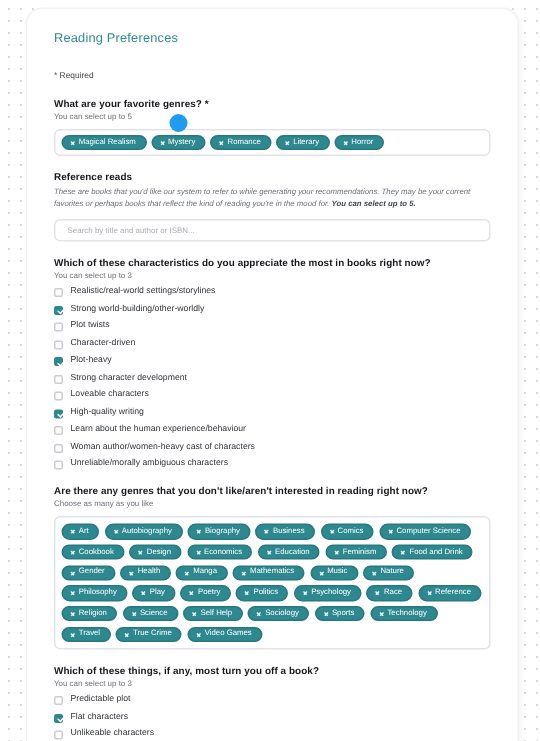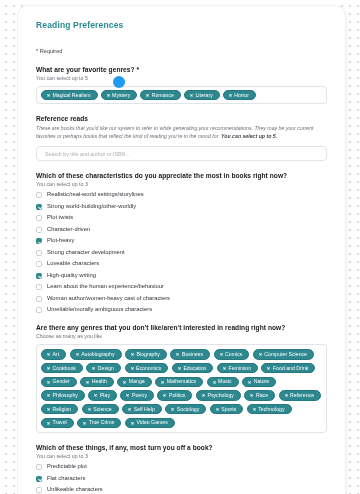--- a/index.html
+++ b/index.html
@@ -23,21 +23,21 @@
     background: #fff;
     border-top-left-radius: 10px;
     border-top-right-radius: 10px;
     box-shadow: 0 0 0 1px #f1f1f3, 2px 2px 6px rgba(0,0,0,0.05);
     padding: 14px 18px 0 18px;
     overflow: hidden;
   }
   .page-title {
     color: #2a8b94;
     font-size: 8.5px;
-    font-weight: bold;
+    font-weight: normal;
     letter-spacing: 0.15px;
     margin-bottom: 18px;
   }
   .required-note {
     font-size: 5.6px;
     color: #444;
     margin-bottom: 12px;
   }
   .q-block { margin-bottom: 11px; }
   .q-title {

